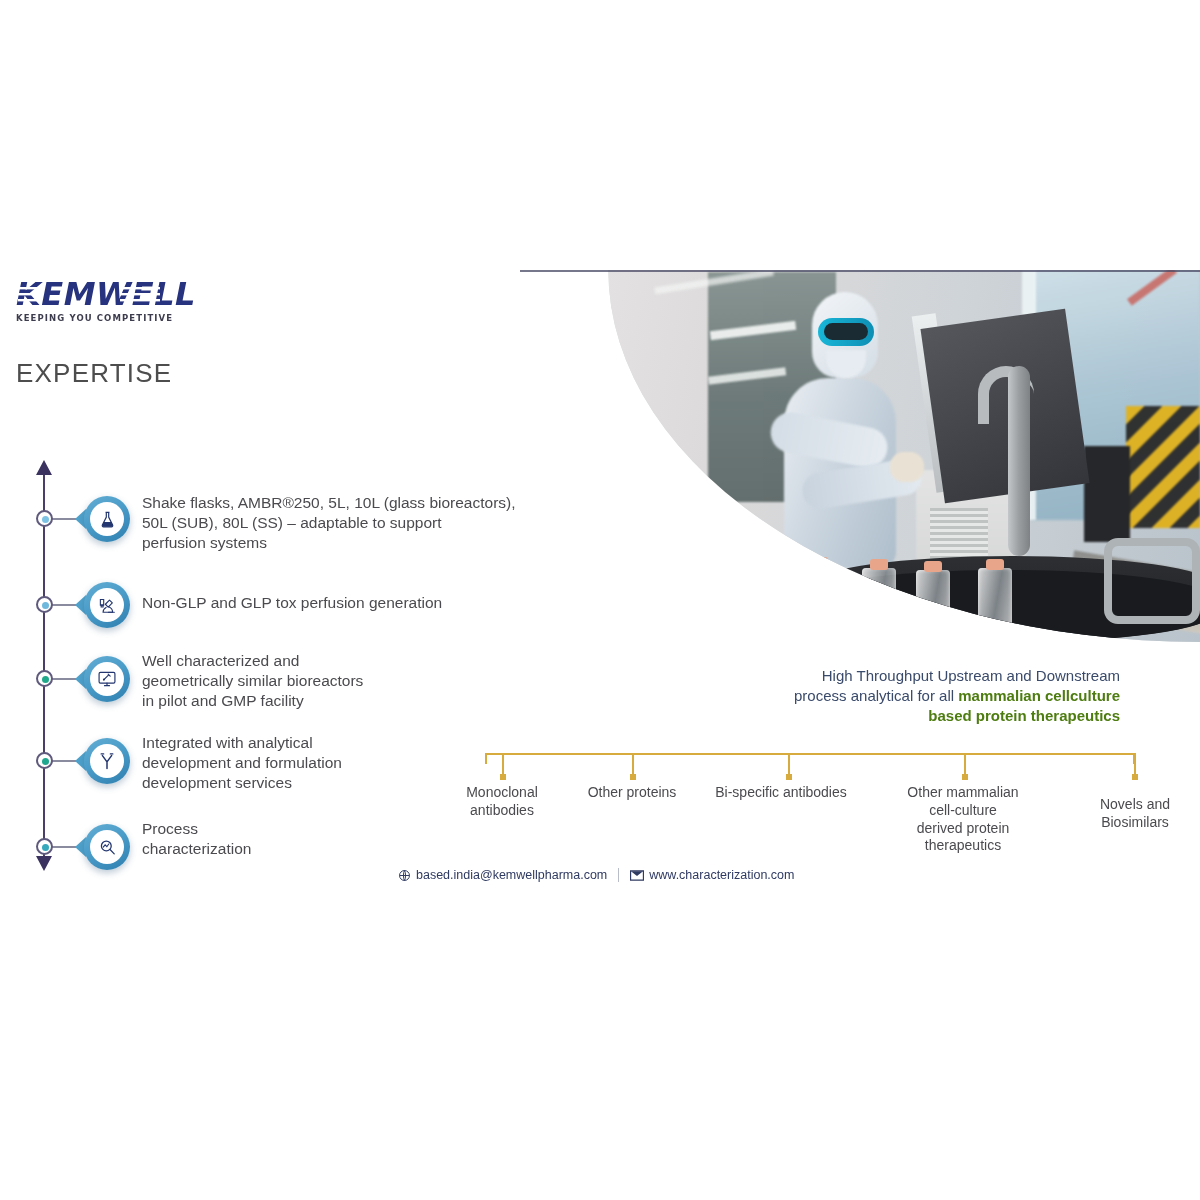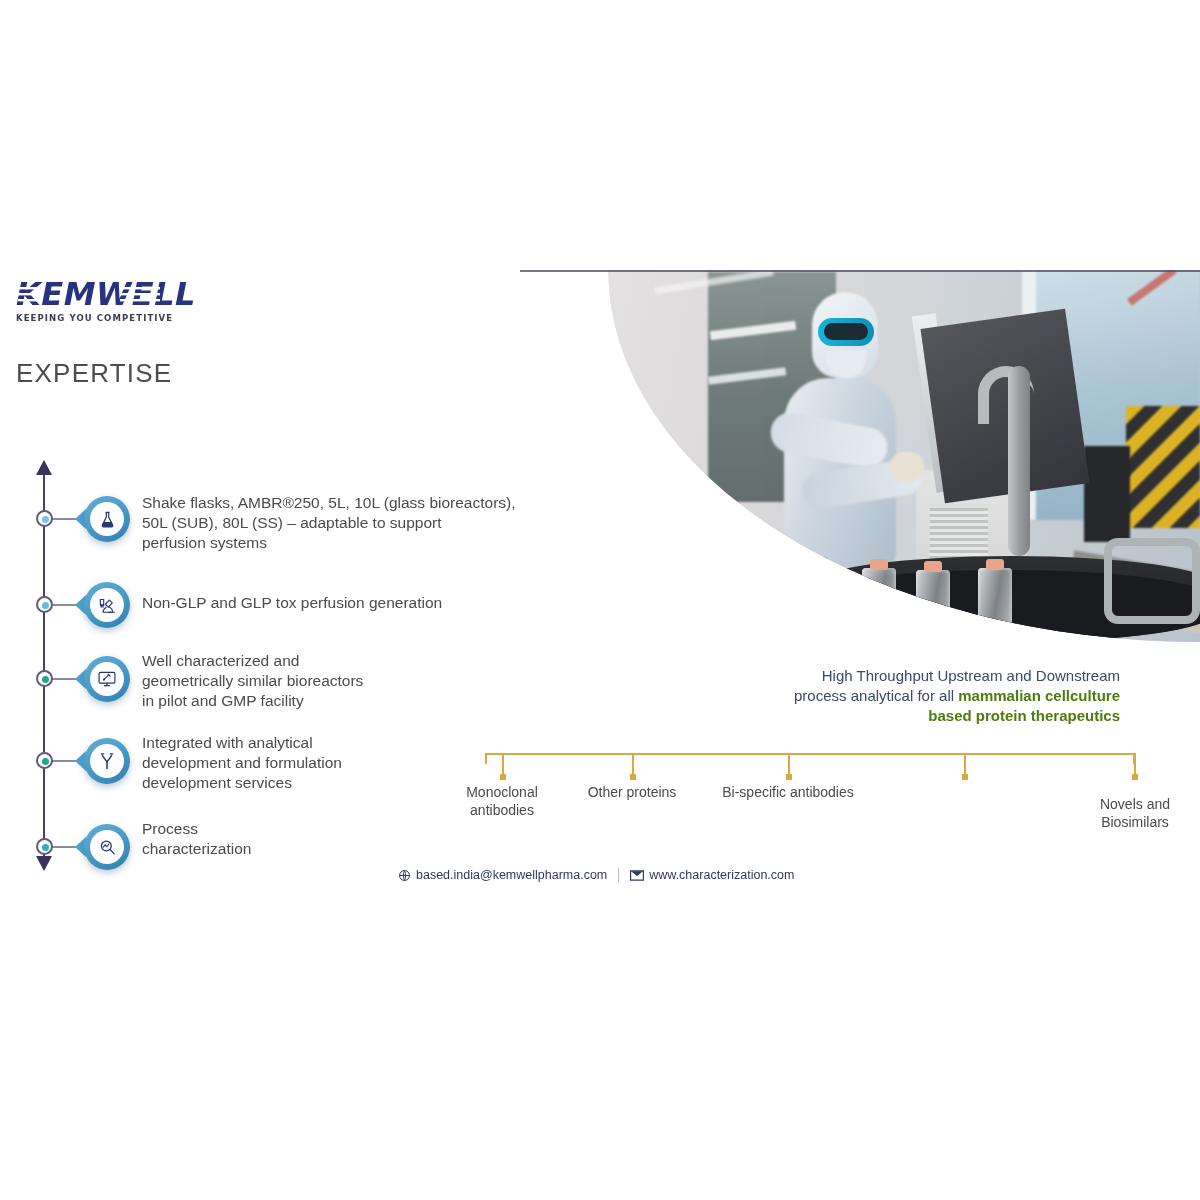--- a/index.html
+++ b/index.html
@@ -434,24 +434,28 @@
     <div class="branch-sq" style="left:60px;top:26px"></div>
     <div class="branch-label" style="left:0px;top:36px;width:124px">Monoclonal
 antibodies</div>
 
     <div class="branch-tick" style="left:192px;height:22px"></div>
     <div class="branch-sq" style="left:190px;top:26px"></div>
     <div class="branch-label" style="left:122px;top:36px;width:140px">Other proteins</div>
 
     <div class="branch-tick" style="left:348px;height:22px"></div>
     <div class="branch-sq" style="left:346px;top:26px"></div>
-    <div class="branch-label" style="left:258px;top:36px;width:180px">Bi-specific antibodies</div>
+    <div class="branch-label" style="left:251px;top:36px;width:180px">Bi-specific antibodies</div>
 
     <div class="branch-tick" style="left:524px;height:22px"></div>
     <div class="branch-sq" style="left:522px;top:26px"></div>
+    <div class="branch-label" style="left:448px;top:36px;width:150px">Other mammalian
+cell-culture
+derived protein
+therapeutics</div>
 
     <div class="branch-tick" style="left:694px;height:22px"></div>
     <div class="branch-sq" style="left:692px;top:26px"></div>
     <div class="branch-label" style="left:634px;top:48px;width:122px">Novels and
 Biosimilars</div>
   </div>
 
   <div class="footer">
     <div class="f-item">
       <span class="f-ico">

